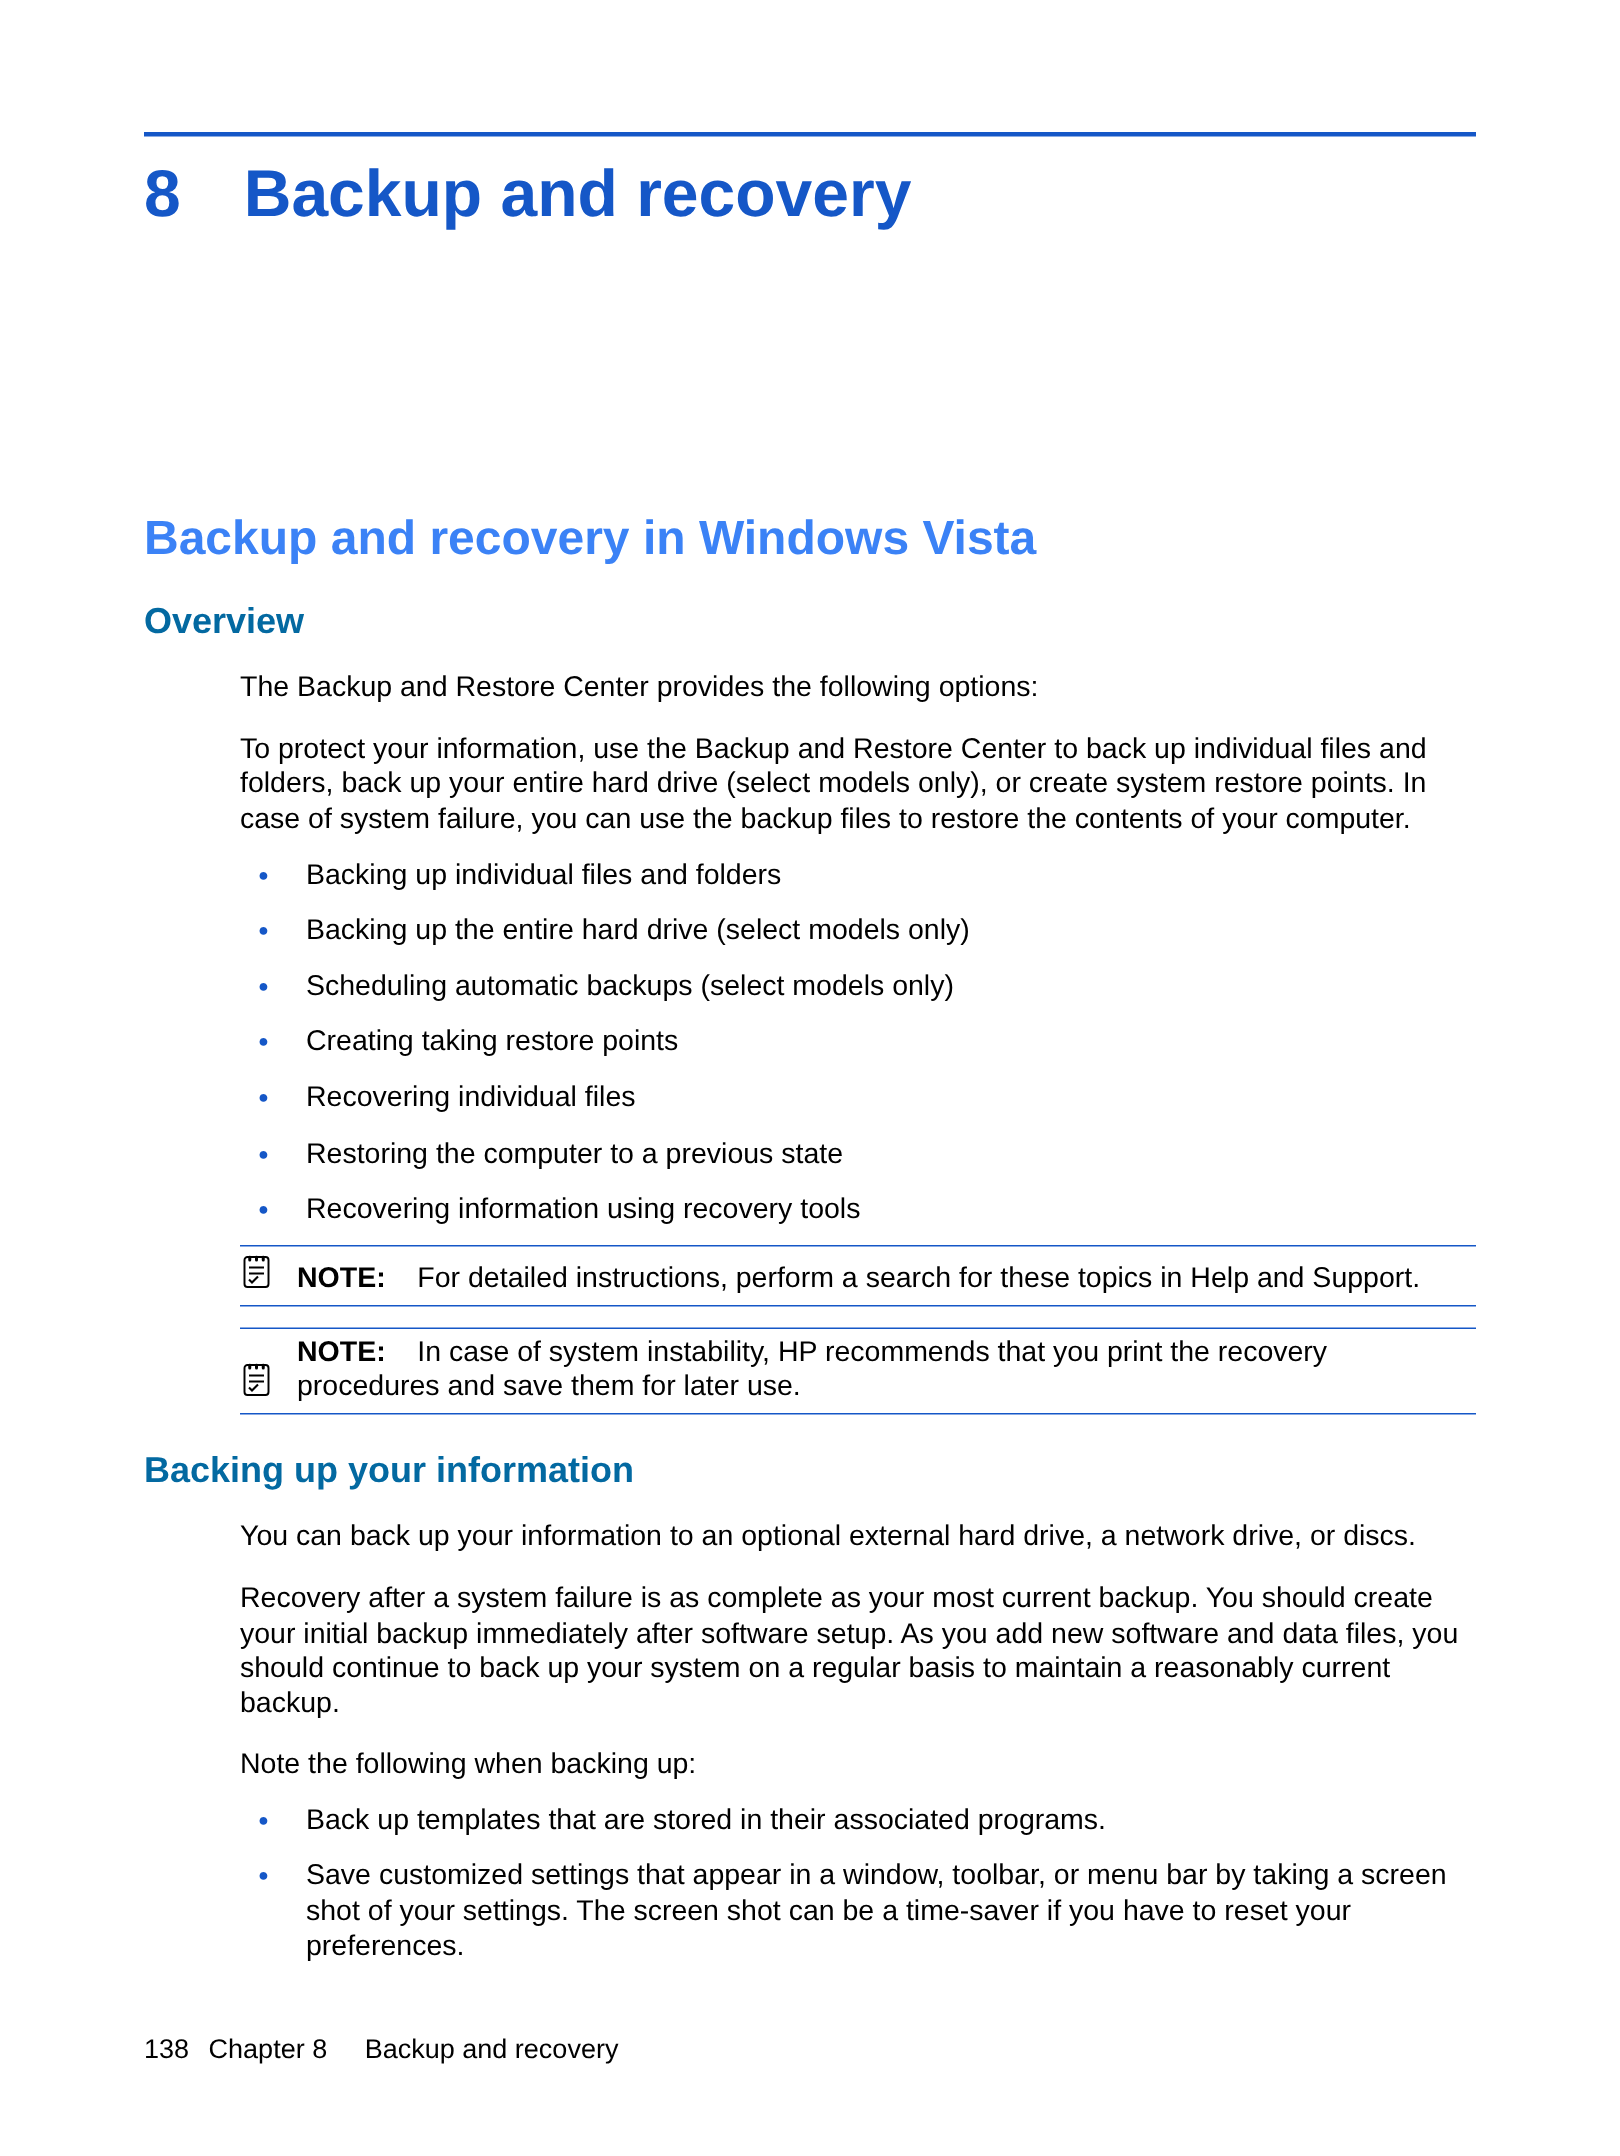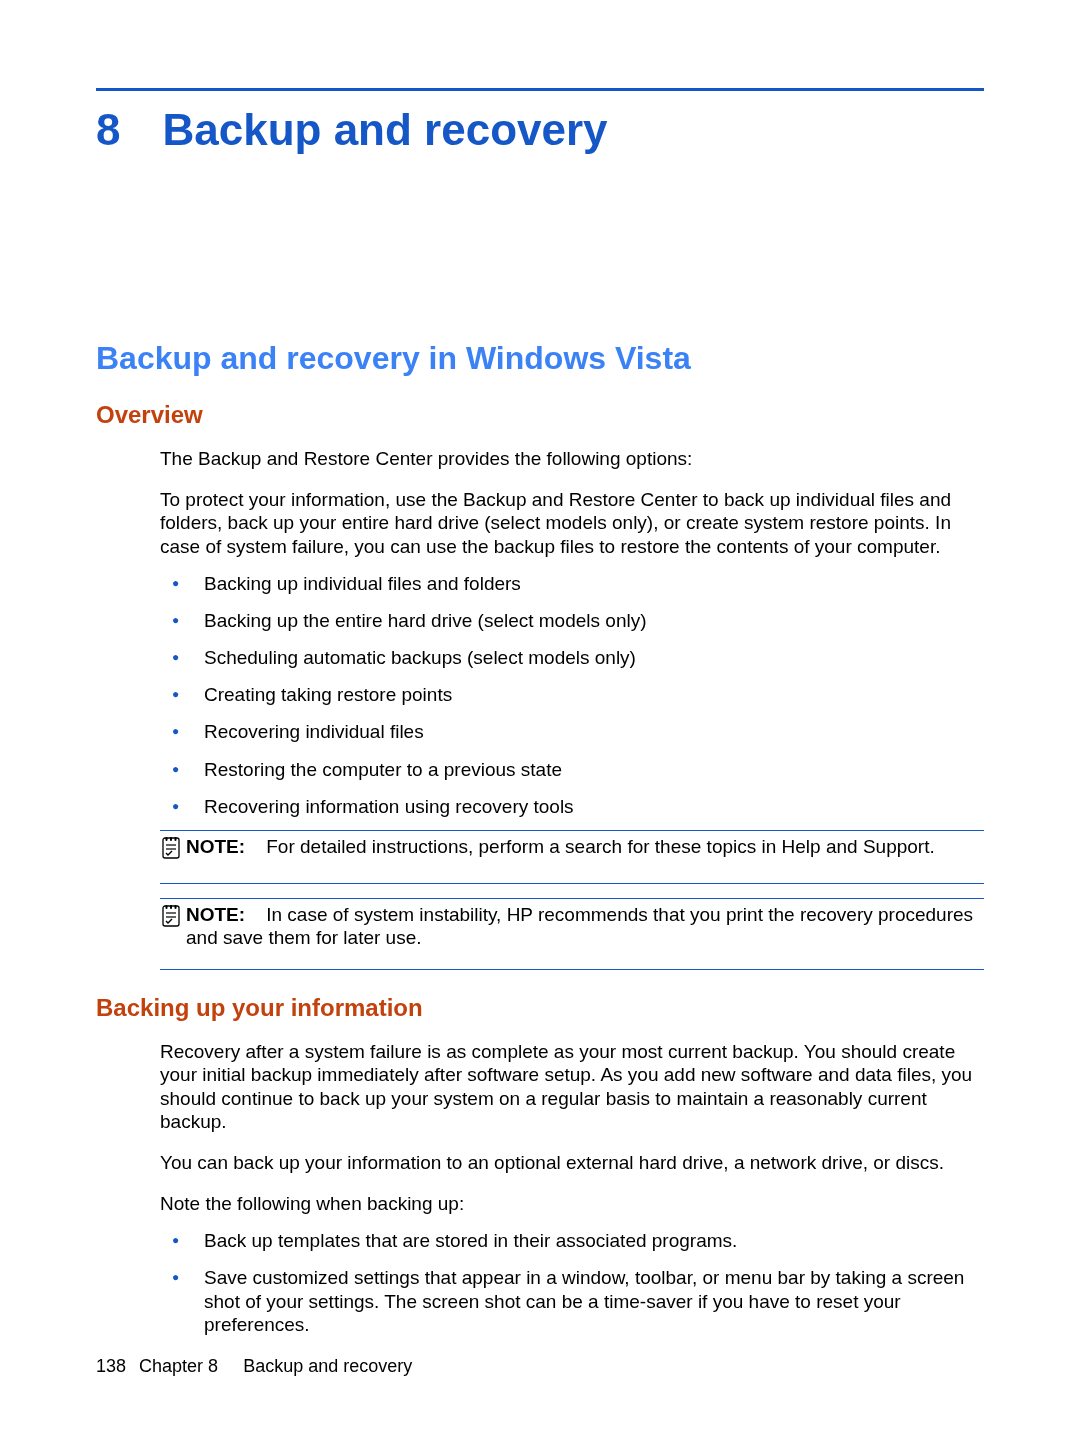--- a/index.html
+++ b/index.html
@@ -3,27 +3,27 @@
 <meta charset="utf-8">
 <style>
   * { margin: 0; padding: 0; box-sizing: border-box; }
   html, body { width: 1080px; height: 1437px; background: #fff; }
   .page { width: 1080px; height: 1437px; background: #fff; padding: 88px 96px 40px 96px; font-family: Arial, Helvetica, sans-serif; color: #000; position: relative; }
   .rule { border-top: 3px solid #1557c7; margin-bottom: 14px; }
   .chapter-heading { display: flex; align-items: baseline; gap: 42px; color: #1557c7; font-weight: 700; }
   .chapter-number { font-size: 44px; }
   .chapter-title { font-size: 44px; }
   .section-title { color: #3b82f6; font-size: 32px; font-weight: 700; margin-top: 185px; }
-  .subheading { color: #c2410c; font-size: 24px; font-weight: 700; margin-top: 24px; }
+  .subheading { color: #0369a1; font-size: 24px; font-weight: 700; margin-top: 24px; }
   .body-block { margin-left: 64px; }
   .para { font-size: 19px; line-height: 1.22; margin-top: 18px; }
   .bullets { list-style: none; margin-top: 14px; }
   .bullets li { font-size: 19px; line-height: 1.22; margin-top: 14px; position: relative; padding-left: 44px; }
   .bullets li::before { content: "●"; color: #1557c7; position: absolute; left: 12px; top: 0; font-size: 12px; line-height: 23px; }
-  .note { display: flex; align-items: flex-start; gap: 4px; margin-top: 12px; border-top: 1px solid #1557c7; border-bottom: 1px solid #1557c7; padding: 4px 0 20px 0; }
+  .note { display: flex; align-items: flex-end; gap: 16px; margin-top: 12px; border-top: 1px solid #1557c7; border-bottom: 1px solid #1557c7; padding: 4px 0 6px 0; }
   .note + .note { margin-top: 14px; }
   .note-icon { flex: 0 0 auto; margin-top: 2px; }
   .note-text { font-size: 19px; line-height: 1.22; }
   .note-label { font-weight: 700; }
   .footer { position: absolute; left: 96px; bottom: 60px; font-size: 18px; }
   .footer .pn { display: inline-block; margin-right: 8px; }
 </style>
 </head>
 <body>
 
@@ -86,22 +86,22 @@
       <span class="note-text">
         <span class="note-label">NOTE:</span>
         <span>&nbsp;&nbsp;&nbsp;</span><span>In case of system instability, HP recommends that you print the recovery procedures and save them for later use.</span>
       </span>
     </div>
   </div>
 
   <h3 class="subheading">Backing up your information</h3>
 
   <div class="body-block">
+    <p class="para">You can back up your information to an optional external hard drive, a network drive, or discs.</p>
     <p class="para">Recovery after a system failure is as complete as your most current backup. You should create your initial backup immediately after software setup. As you add new software and data files, you should continue to back up your system on a regular basis to maintain a reasonably current backup.</p>
-    <p class="para">You can back up your information to an optional external hard drive, a network drive, or discs.</p>
     <p class="para">Note the following when backing up:</p>
     <ul class="bullets">
       <li>Back up templates that are stored in their associated programs.</li>
       <li>Save customized settings that appear in a window, toolbar, or menu bar by taking a screen shot of your settings. The screen shot can be a time-saver if you have to reset your preferences.</li>
     </ul>
   </div>
 
   <div class="footer">
     <span class="pn">138</span>
     <span>Chapter 8</span>

